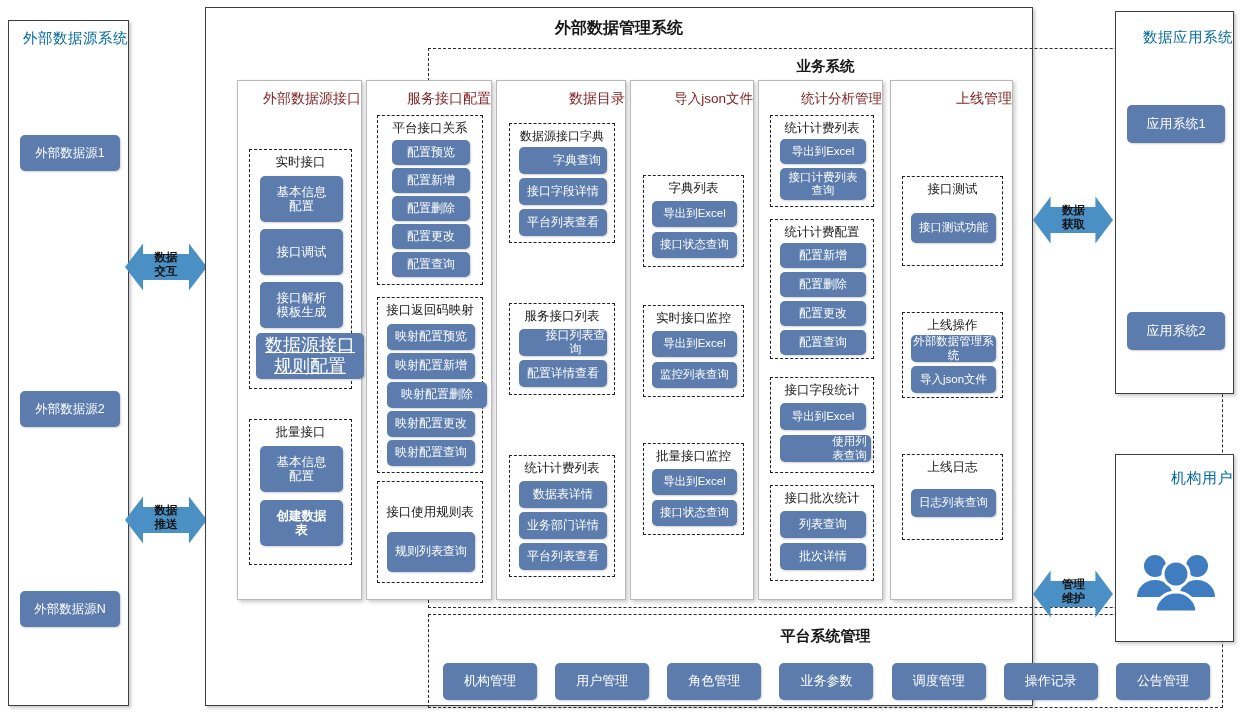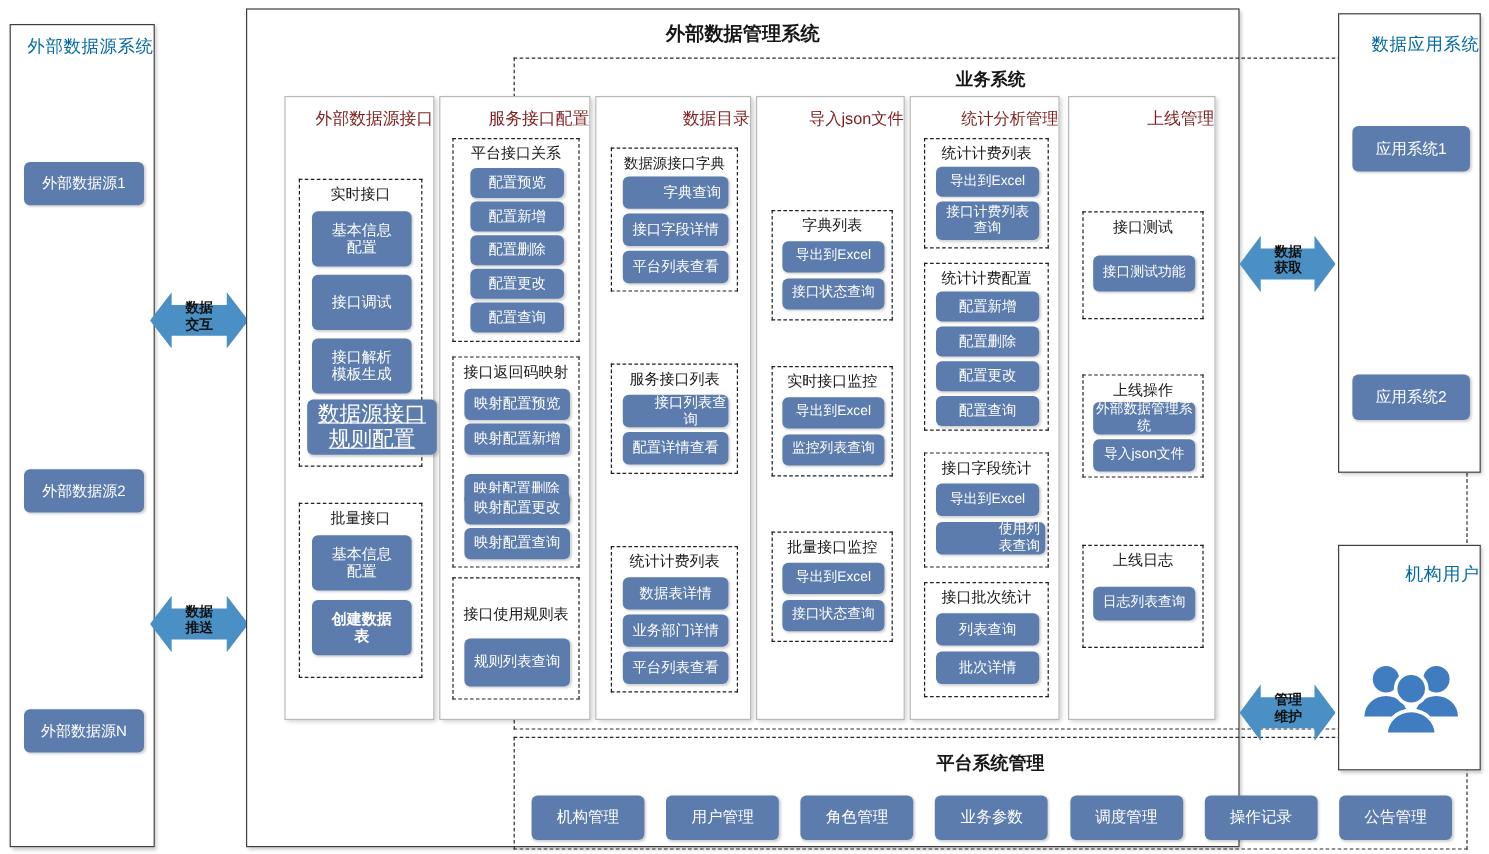--- a/index.html
+++ b/index.html
@@ -174,21 +174,21 @@
       <div class="btn abs" style="left:14px;top:52px;width:78px;height:25px;font-size:12px;">配置新增</div>
       <div class="btn abs" style="left:14px;top:80px;width:78px;height:25px;font-size:12px;">配置删除</div>
       <div class="btn abs" style="left:14px;top:108px;width:78px;height:25px;font-size:12px;">配置更改</div>
       <div class="btn abs" style="left:14px;top:136px;width:78px;height:25px;font-size:12px;">配置查询</div>
     </div>
 
     <div class="grp" style="left:10px;top:216px;width:106px;height:176px;">
       <div class="grp-title">接口返回码映射</div>
       <div class="btn abs" style="left:9px;top:26px;width:88px;height:26px;font-size:12px;">映射配置预览</div>
       <div class="btn abs" style="left:9px;top:55px;width:88px;height:26px;font-size:12px;">映射配置新增</div>
-      <div class="btn abs" style="left:9px;top:97px;width:87px;height:26px;font-size:12px;">映射配置删除</div>
+      <div class="btn abs" style="left:9px;top:84px;width:100px;height:26px;font-size:12px;">映射配置删除</div>
       <div class="btn abs" style="left:9px;top:113px;width:88px;height:26px;font-size:12px;">映射配置更改</div>
       <div class="btn abs" style="left:9px;top:142px;width:88px;height:26px;font-size:12px;">映射配置查询</div>
     </div>
 
     <div class="grp" style="left:10px;top:400px;width:106px;height:102px;">
       <div class="grp-title" style="top:22px;">接口使用规则表</div>
       <div class="btn abs" style="left:9px;top:50px;width:88px;height:40px;font-size:12px;">规则列表查询</div>
     </div>
   </div>
 

